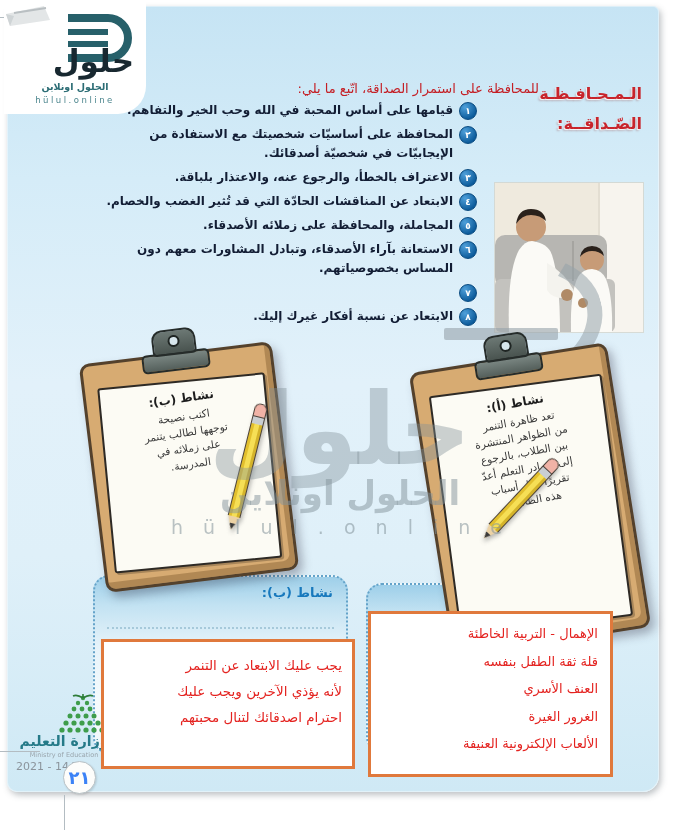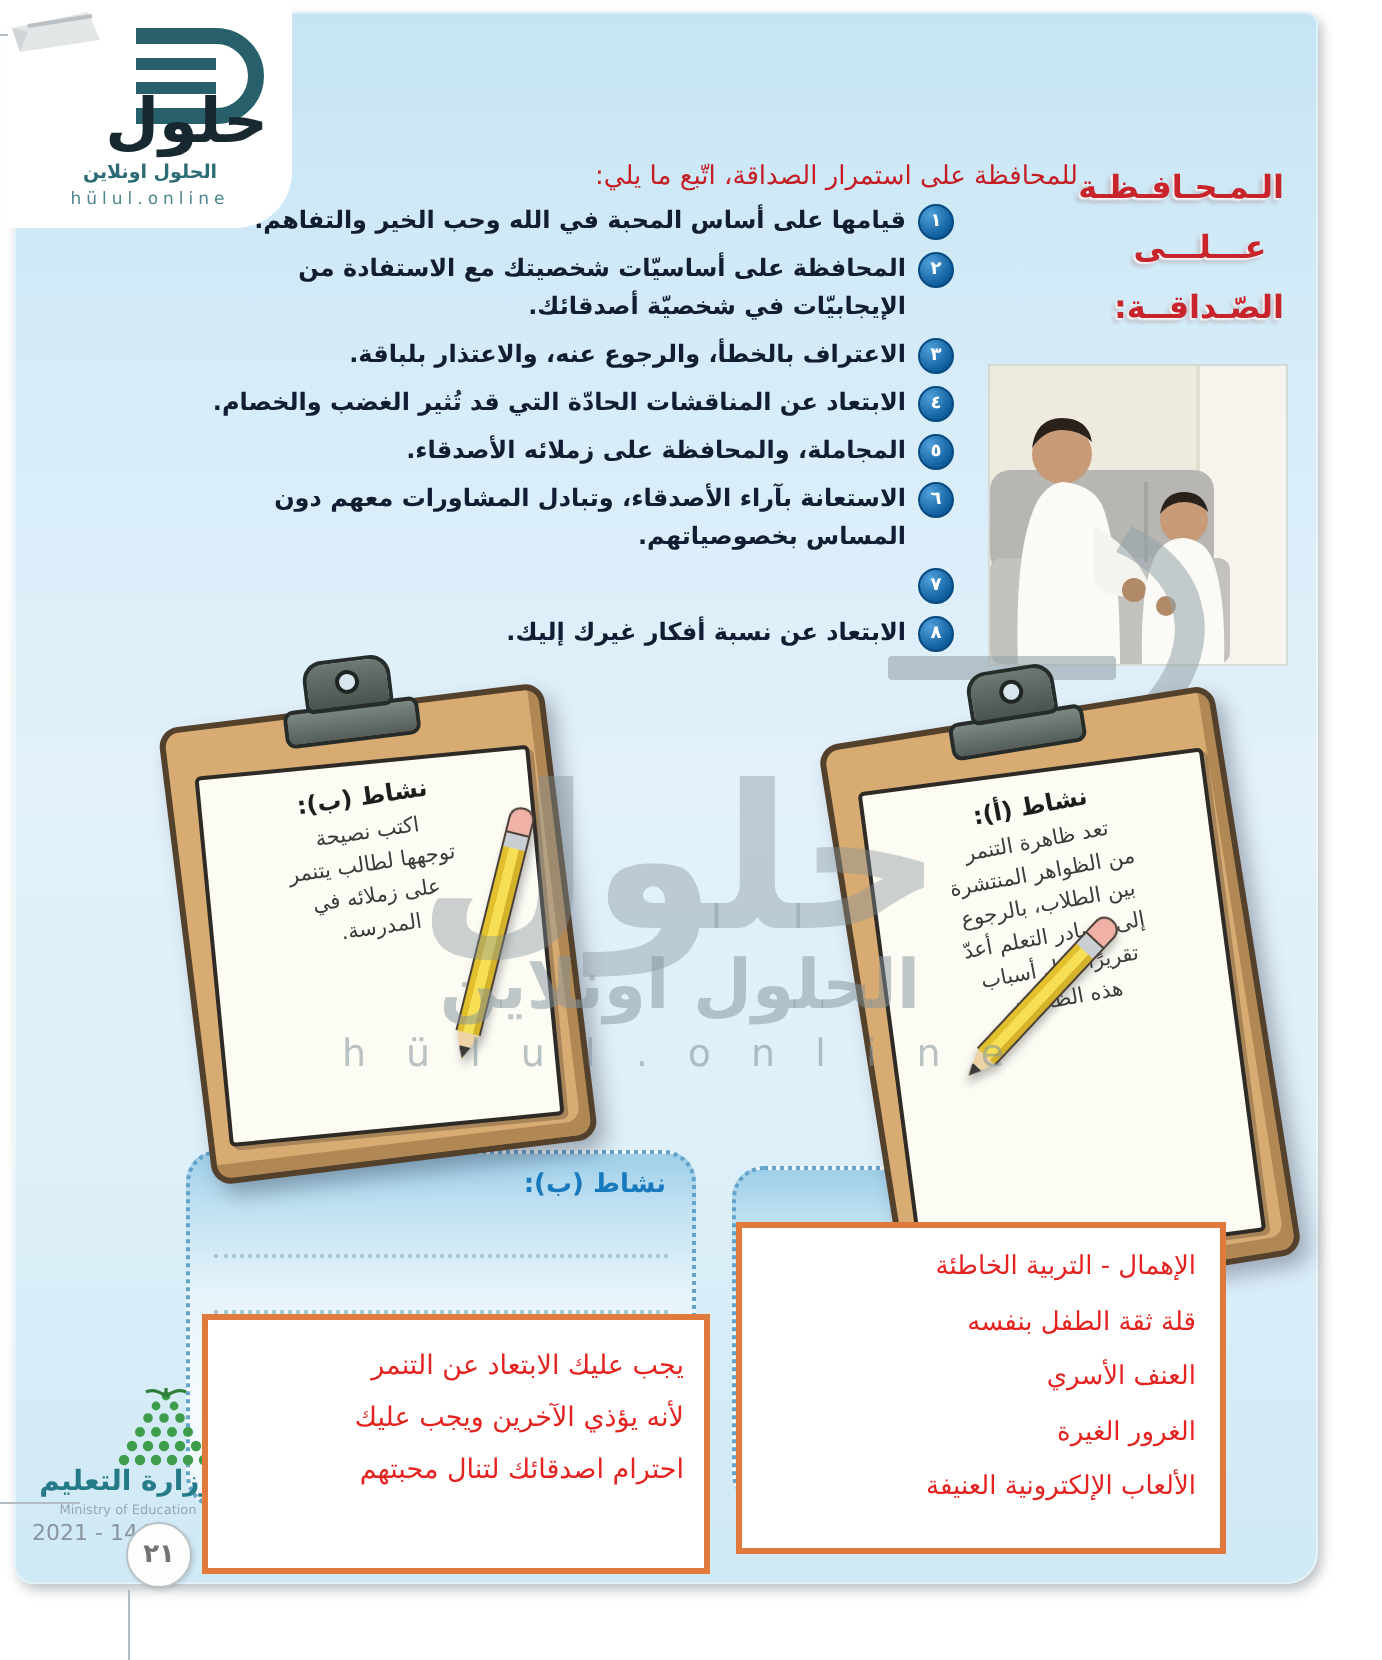--- a/index.html
+++ b/index.html
@@ -89,35 +89,35 @@
   
   .abox{position:absolute;z-index:1;border:2px dotted #64a3c9;border-radius:16px;
         background:linear-gradient(180deg,#9ecfe9 0%,#c2e2f2 16%,#e6f3fa 40%,#f6fbfd 72%,#eef7fb 100%);}
   .box-b{left:93px;top:575px;width:251px;height:175px;}
   .box-a{left:366px;top:583px;width:238px;height:166px;}
   .abox-label{position:absolute;top:8px;right:13px;color:#1879bd;font-weight:bold;font-size:13px;}
   .rule{position:absolute;left:12px;right:12px;border-top:2px dotted #a6c9da;height:0;}
 
   .answer{position:absolute;z-index:6;background:#fff;border:3px solid #e0793c;
         color:#e42320;text-align:right;}
-  .answer-b{left:101px;top:657px;width:228px;height:114px;padding:10px 10px 0;
+  .answer-b{left:101px;top:639px;width:228px;height:114px;padding:10px 10px 0;
         font-size:13.5px;line-height:26px;}
   .answer-a{left:368px;top:611px;width:215px;height:143px;padding:6px 12px 11px;
         font-size:13px;line-height:27.5px;}
 
   
   .ministry{position:absolute;left:10px;top:694px;width:140px;height:110px;z-index:2;}
   .ministry-emblem{position:absolute;left:44px;top:0;}
   .ministry-ar{position:absolute;left:0;top:39px;width:108px;text-align:center;
         color:#257a88;font-weight:bold;font-size:14px;}
   .ministry-en{position:absolute;left:0;top:57px;width:108px;text-align:center;direction:ltr;
         color:#9aa6ad;font-size:6.5px;}
   .years{position:absolute;left:6px;top:66px;direction:ltr;color:#8b949c;font-size:11px;}
   .page-badge{position:absolute;left:53px;top:67px;width:31px;height:31px;border-radius:50%;
-        background:#fdfdfb;border:1px solid #b9c2c6;color:#737373;font-weight:bold;font-size:13px;
+        background:#fdfdfb;border:1px solid #b9c2c6;color:#3b82f6;font-weight:bold;font-size:18px;
         display:flex;align-items:center;justify-content:center;box-shadow:1px 1px 2px rgba(0,0,0,.12);}
 
   
   .watermark{position:absolute;left:110px;top:378px;width:460px;z-index:5;text-align:center;pointer-events:none;}
   .wm-brand{font-size:100px;line-height:104px;font-weight:bold;color:rgba(130,145,153,.40);}
   .wm-tagline{font-size:34px;line-height:38px;font-weight:bold;color:rgba(130,145,153,.50);margin-top:-8px;}
   .wm-domain{font-size:19px;letter-spacing:7px;direction:ltr;color:rgba(130,145,153,.55);margin-top:4px;}
 </style>
 </head>
 <body>
@@ -139,21 +139,20 @@
       <line x1="8" y1="22" x2="48" y2="22" stroke="#27606a" stroke-width="6"></line>
       <line x1="8" y1="34" x2="48" y2="34" stroke="#27606a" stroke-width="6"></line>
     </svg>
     <div class="brand-name">حلول</div>
     <div class="brand-tagline">الحلول اونلاين</div>
     <div class="brand-domain">hülul.online</div>
   </div>
 
   <div class="main-title">
     <div>الـمـحـافـظـة</div>
-    <div>عـــلـــى</div>
     <div>الصّـداقــة:</div>
   </div>
 
   <div class="intro">للمحافظة على استمرار الصداقة، اتّبع ما يلي:</div>
 
   <ul class="tips">
     <li>
         <span class="num-badge">١</span>
         <span>قيامها على أساس المحبة في الله وحب الخير والتفاهم.</span>
       </li>

